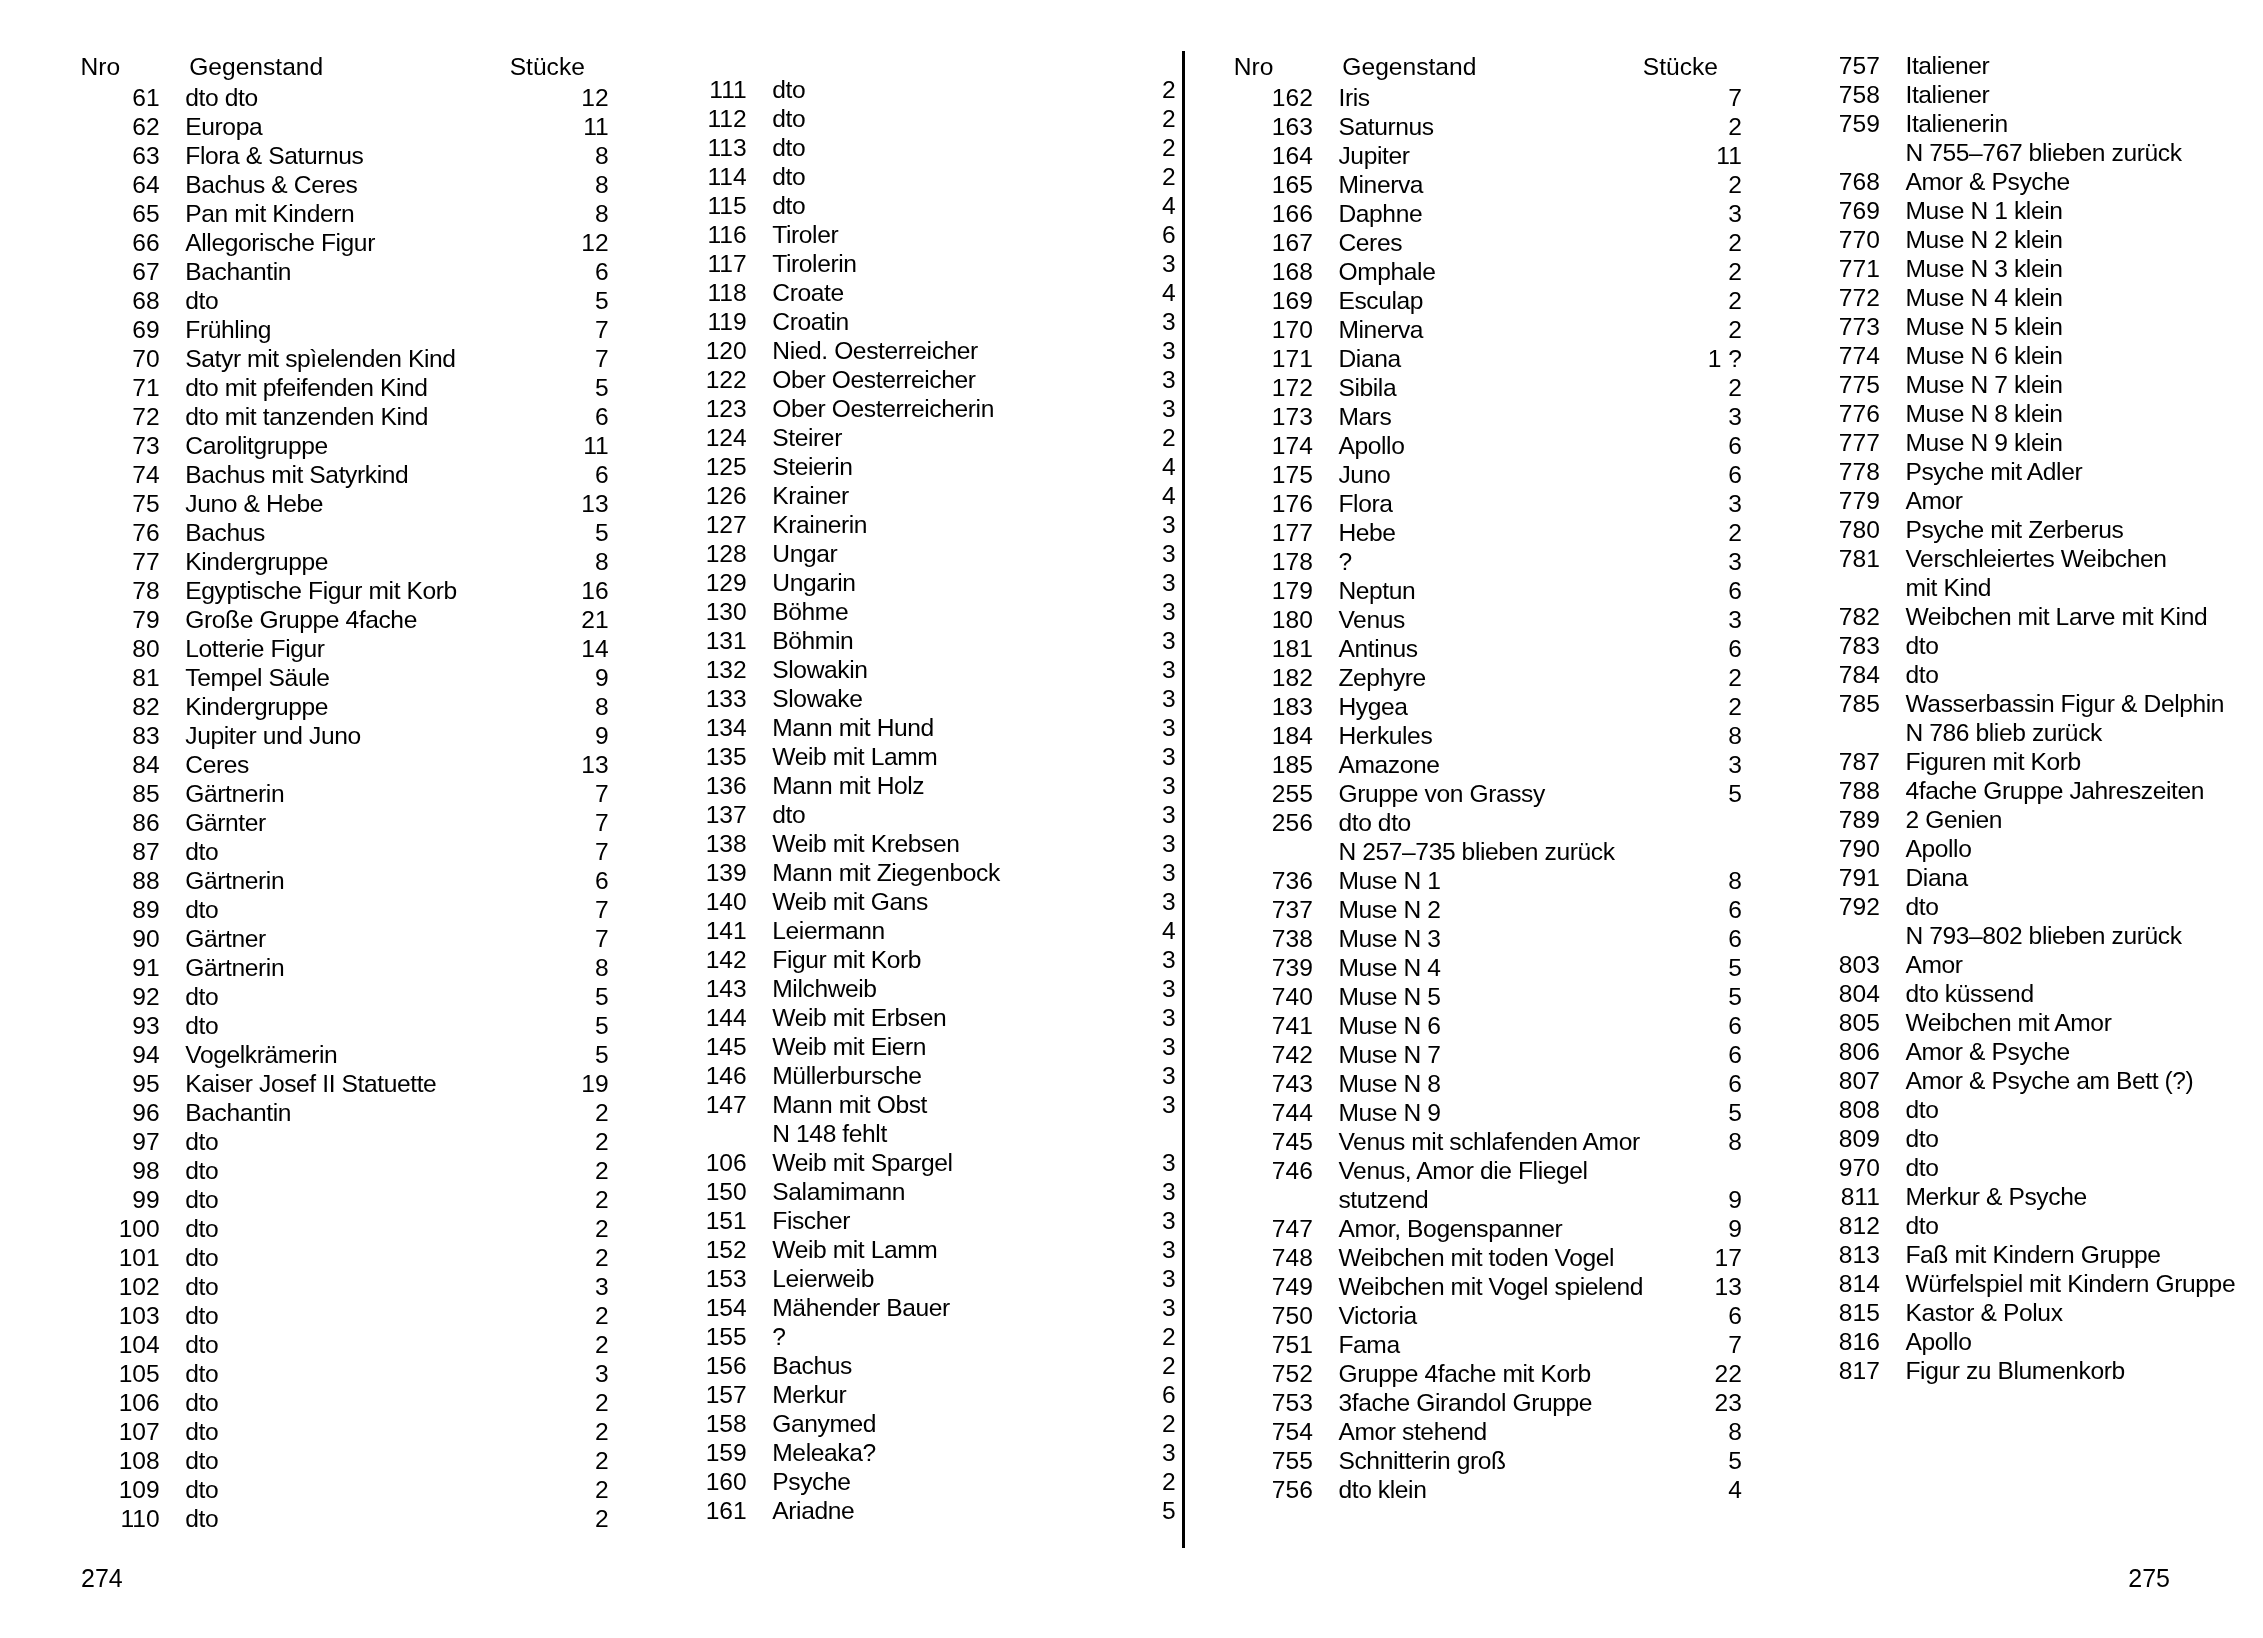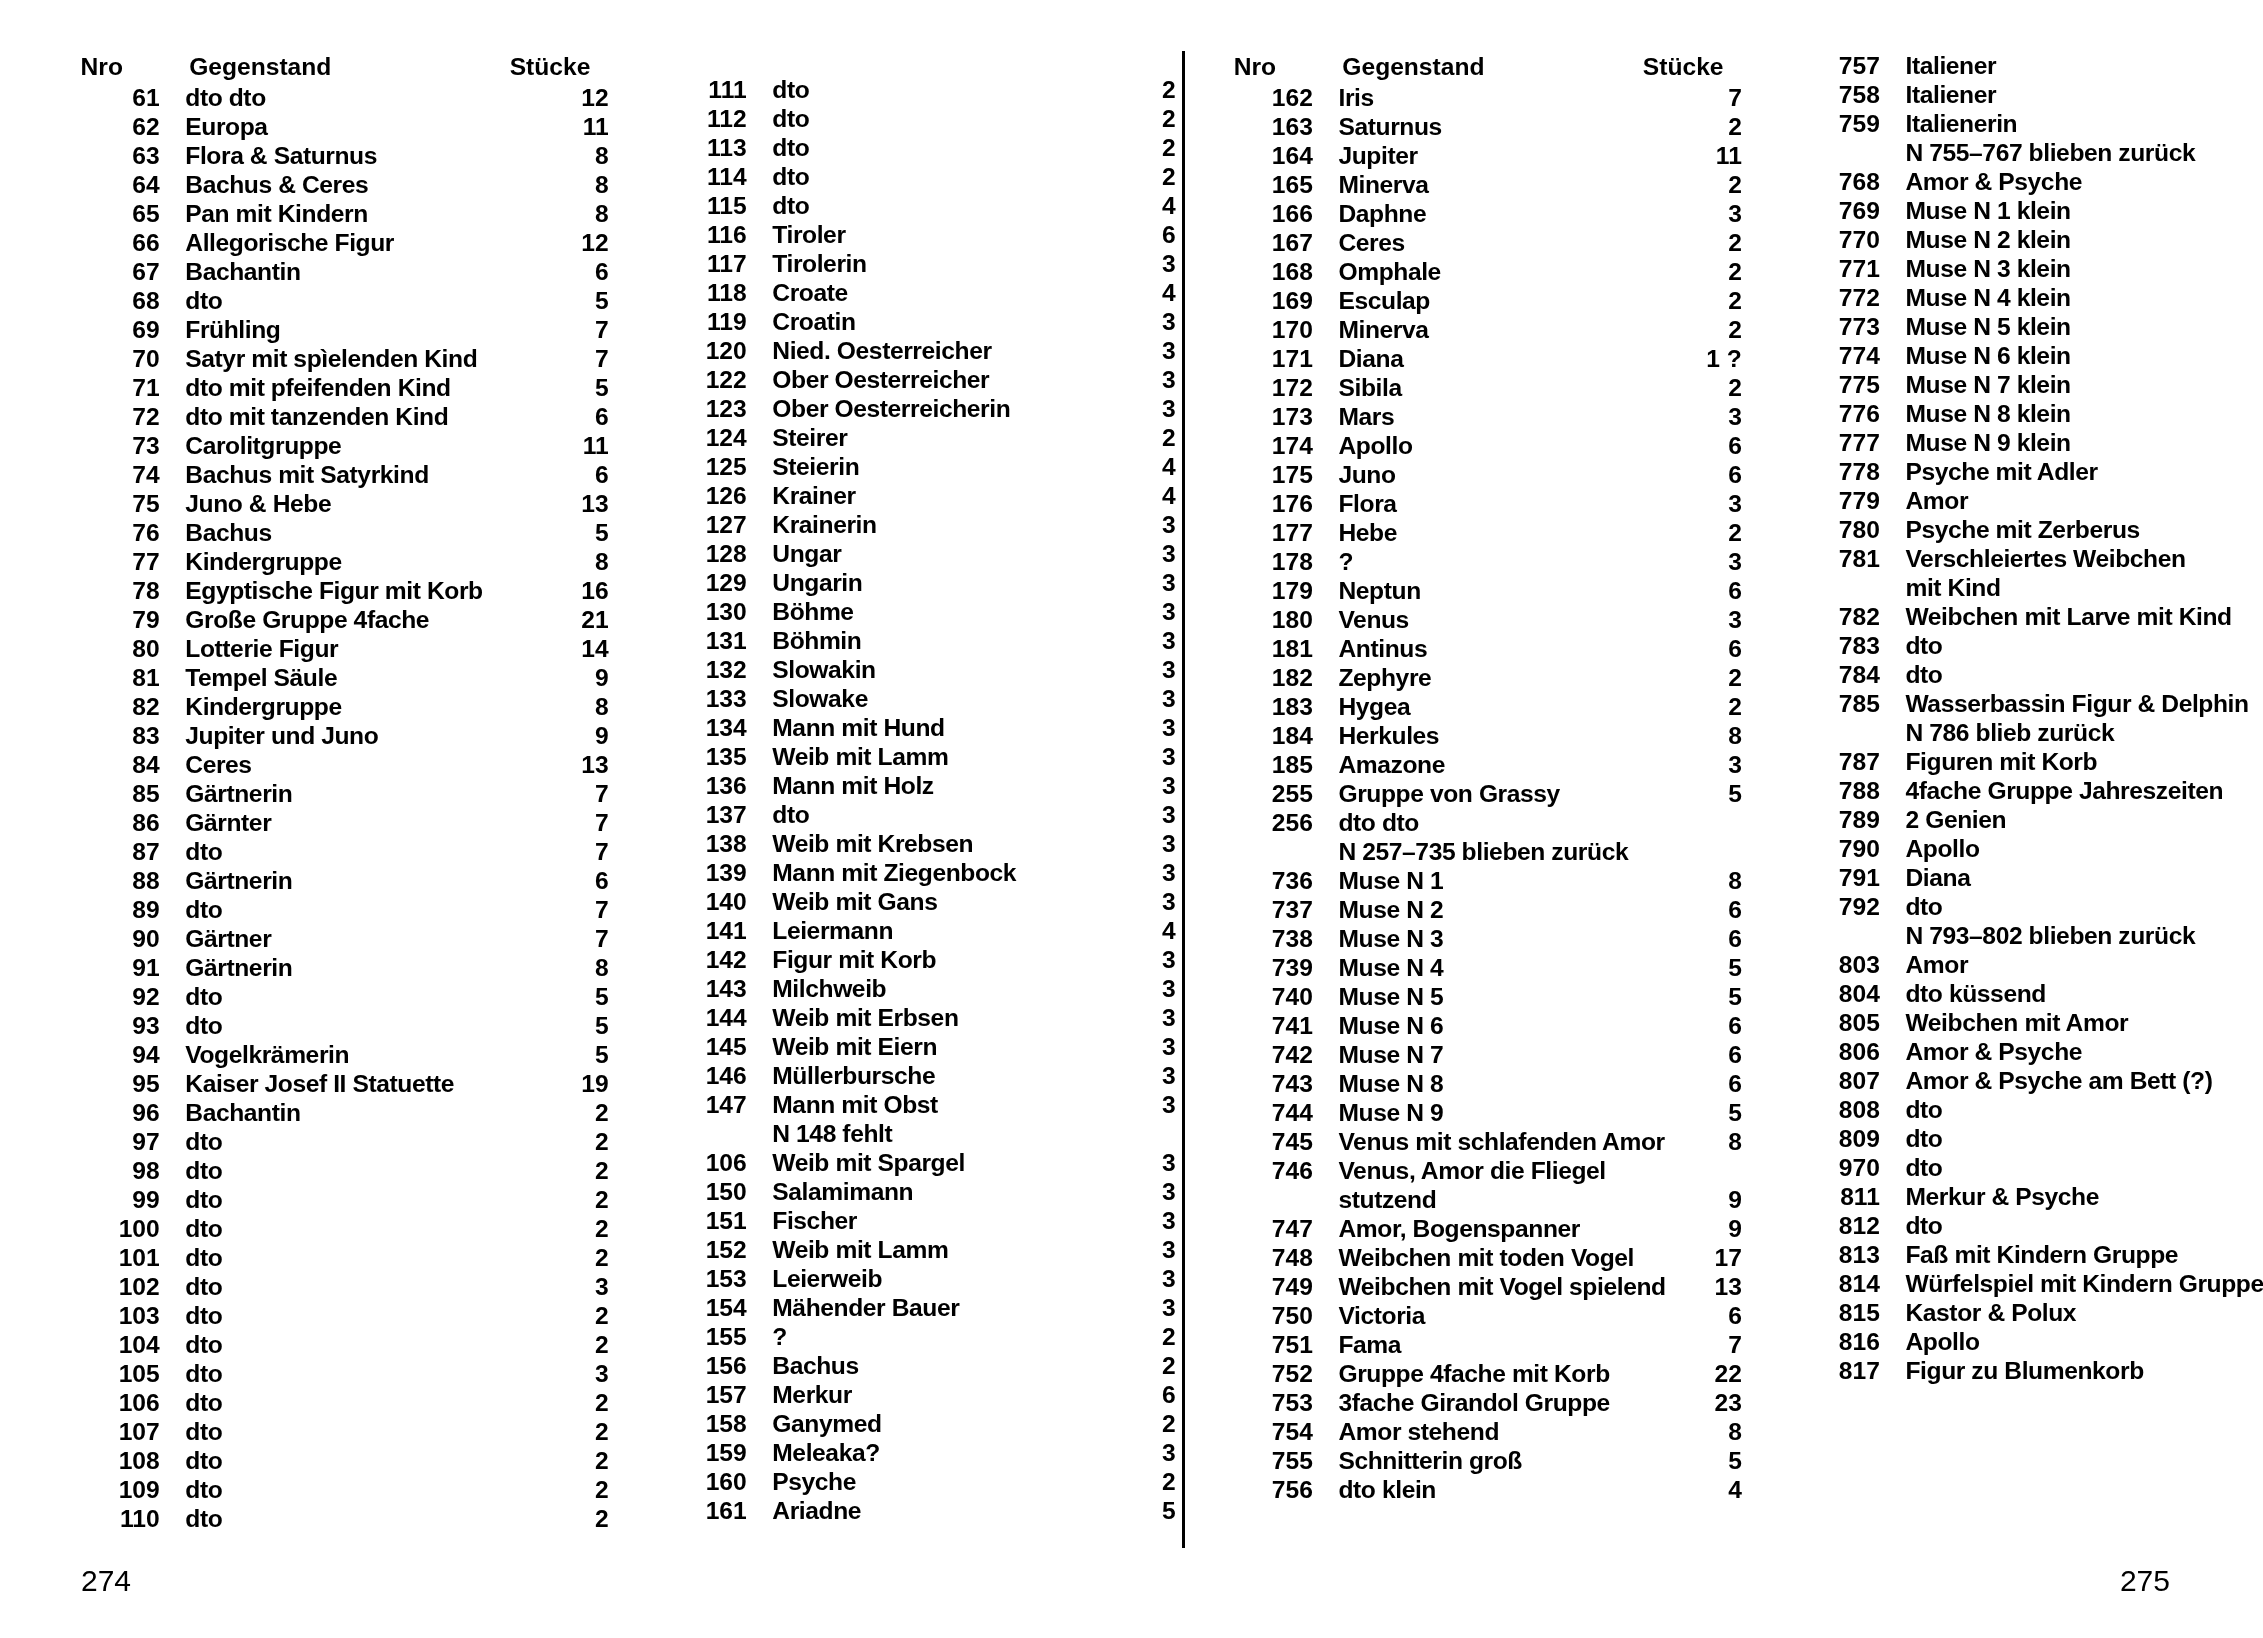--- a/index.html
+++ b/index.html
@@ -24,21 +24,20 @@
     padding: 51px 59px 0 59px;
   }
   .spread {
     display: flex;
     width: 100%;
     height: 1497px;
   }
   .page-half {
     display: flex;
     flex: 1 1 50%;
-    font-weight: bold;
   }
   .page-half.left {
     border-right: 3px solid #000;
     padding-right: 5.9px;
   }
   .page-half.right {
     padding-left: 27.6px;
   }
   .col {
     display: flex;
@@ -85,21 +84,21 @@
 
   .footer {
     position: absolute;
     left: 0;
     right: 0;
     bottom: 35px;
     height: 39px;
   }
   .folio {
     position: absolute;
-    font-size: 30px;
+    font-size: 25px;
   }
   .folio.left { left: 81px; }
   .folio.right { right: 94px; }
   .tight { letter-spacing: -0.4px; }
 </style>
 </head>
 <body>
 
 <div class="page">
   <div class="spread">

